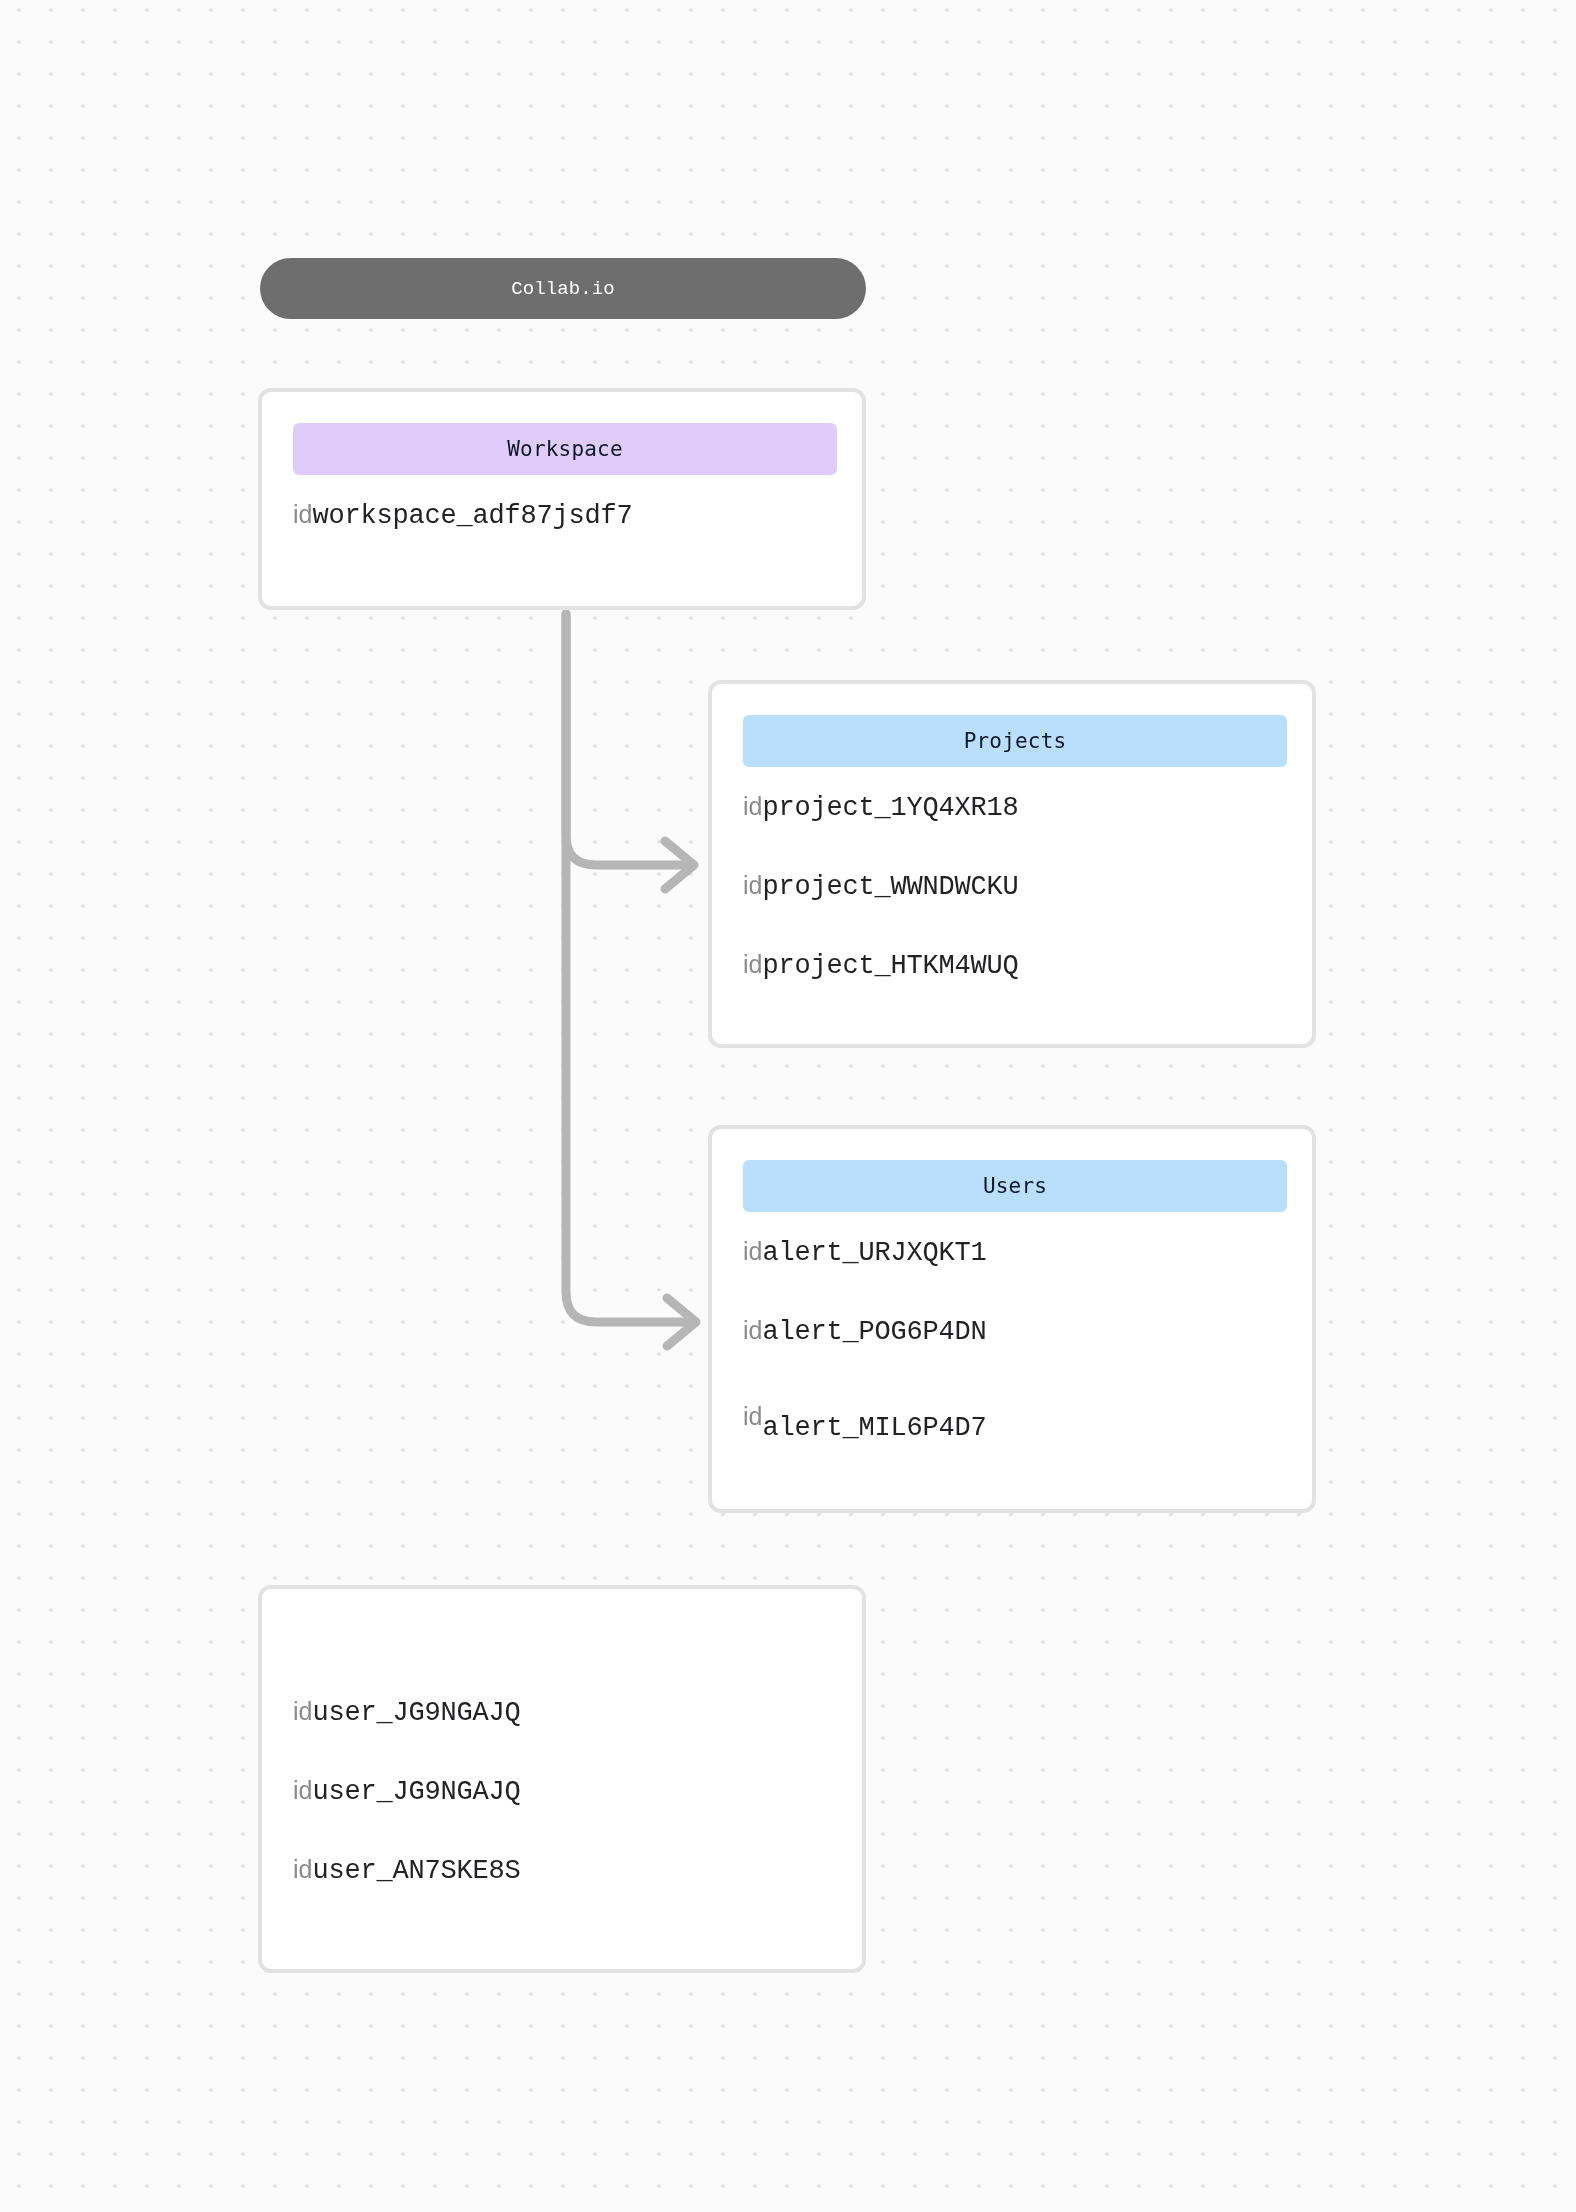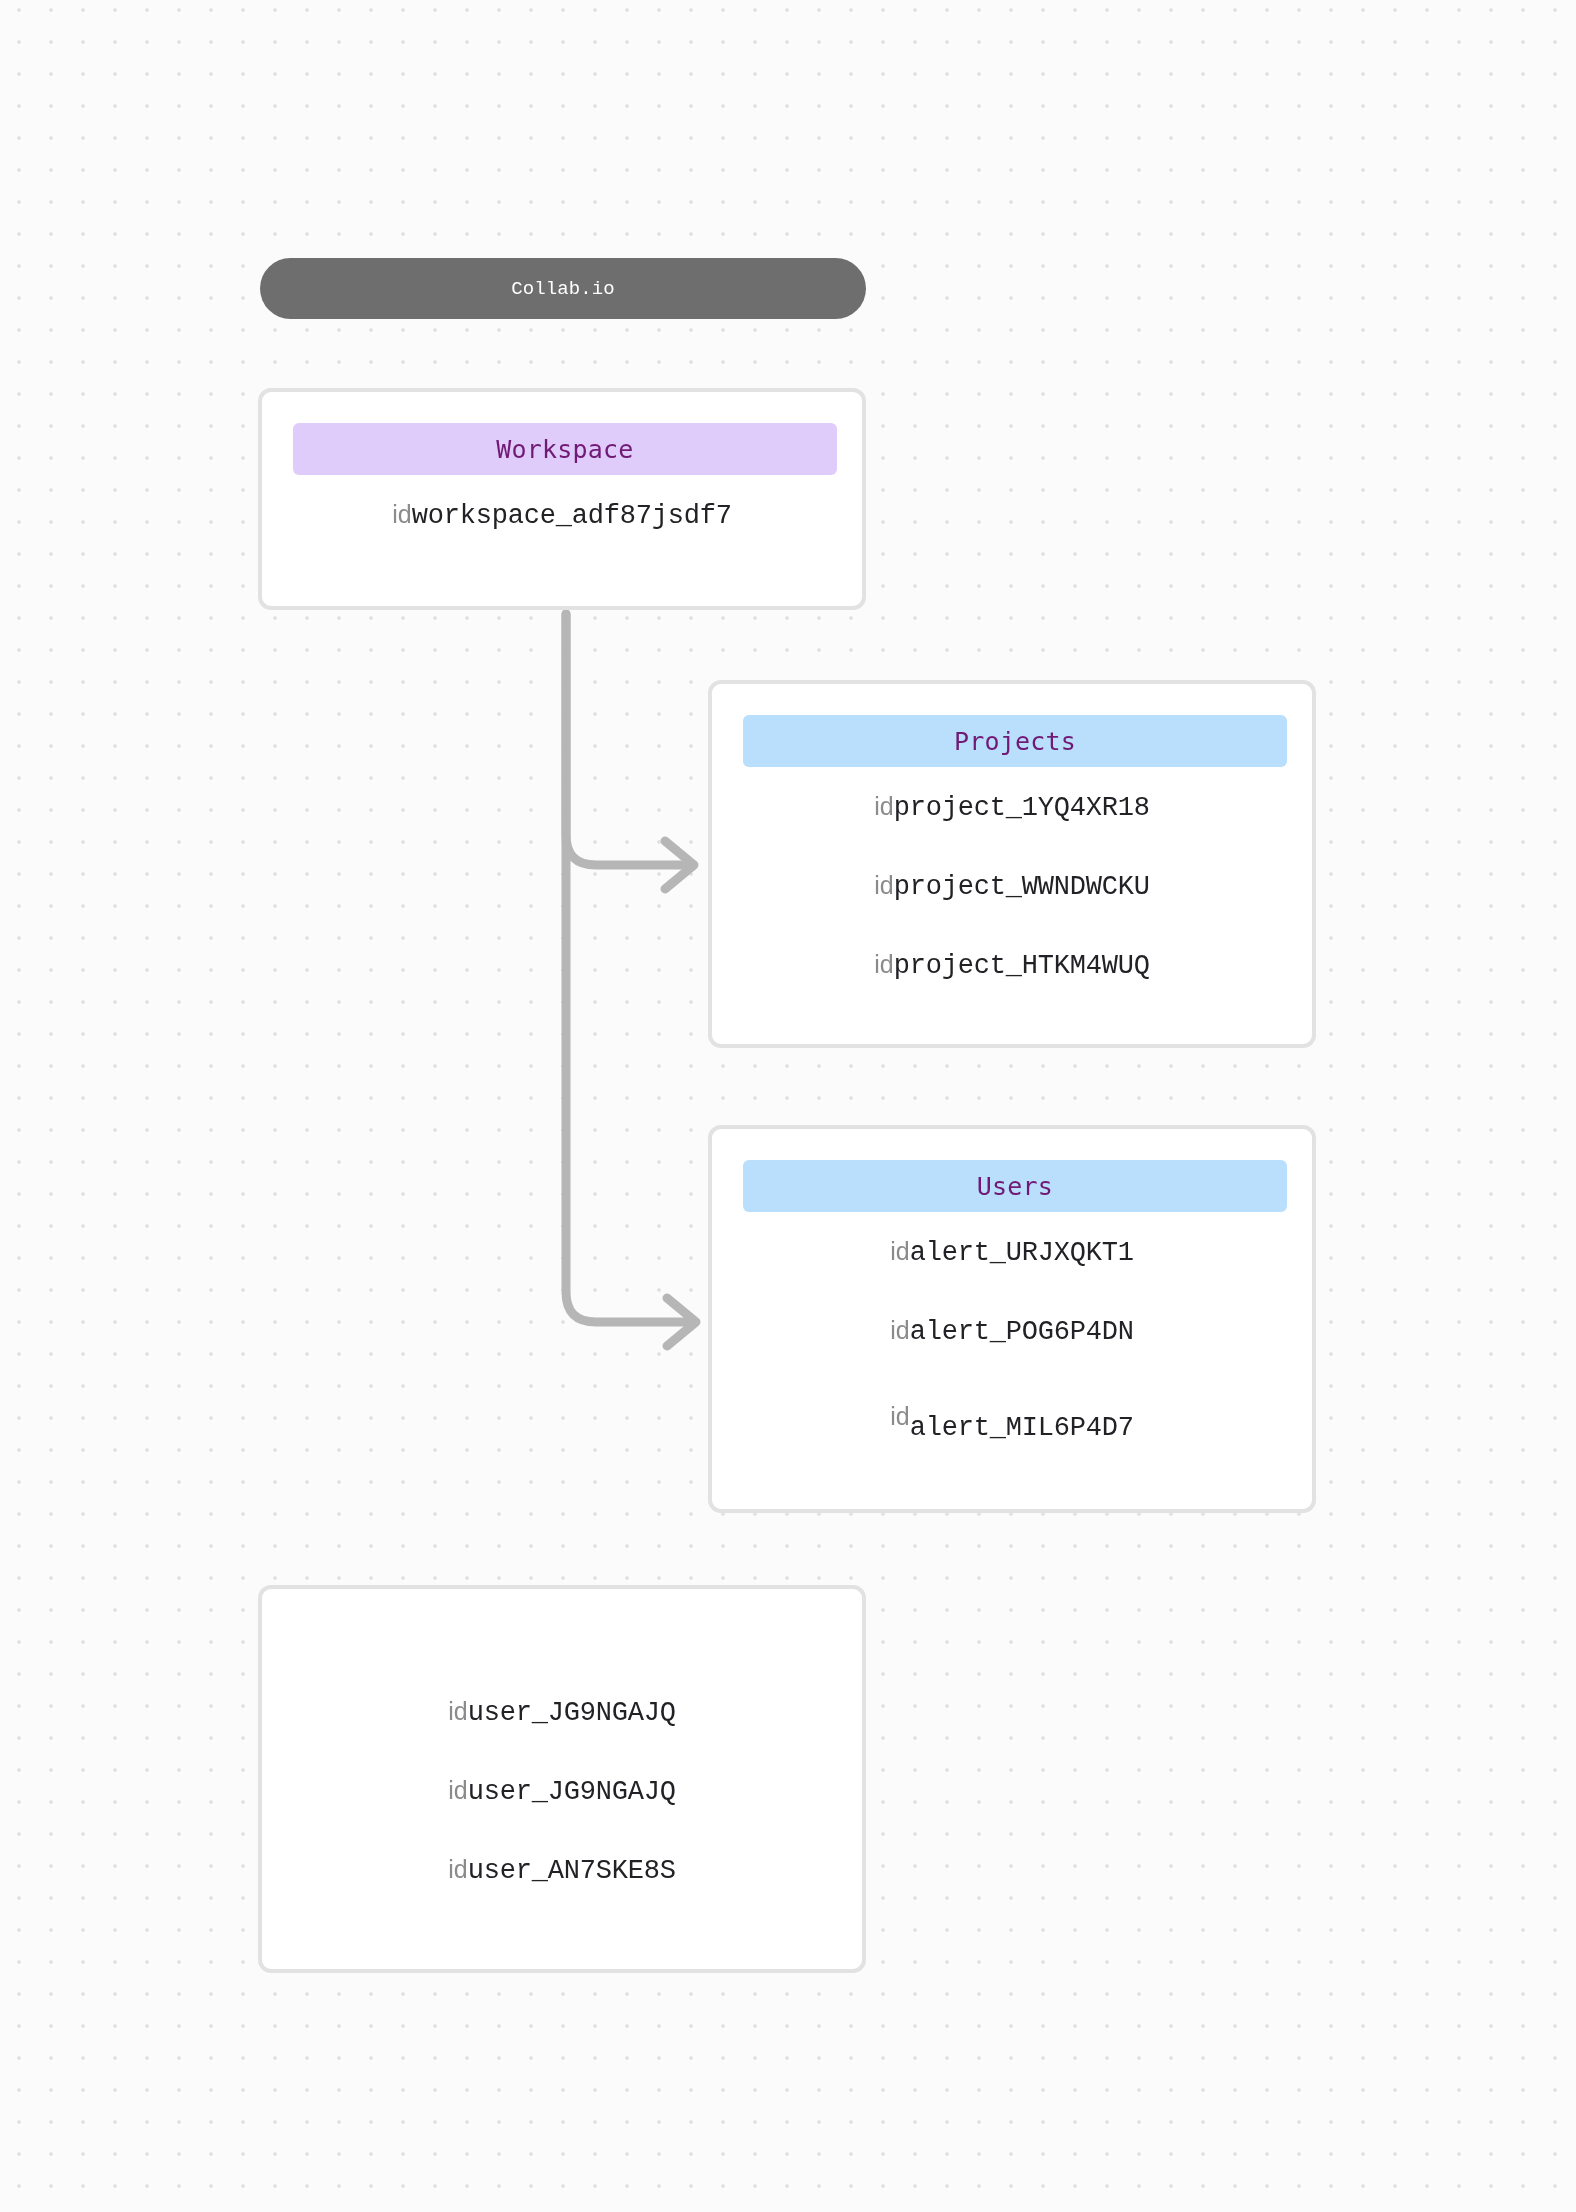--- a/index.html
+++ b/index.html
@@ -67,34 +67,34 @@
     left: 31px;
     top: 31px;
     height: 52px;
     border-radius: 6px;
     display: flex;
     align-items: center;
     justify-content: center;
   }
   .card-header-label {
     font-family: "DejaVu Sans Mono", "Liberation Mono", monospace;
-    font-size: 25px;
-    color: #701a75;
+    font-size: 21px;
+    color: #0f172a;
     letter-spacing: 0.2px;
   }
   .rows {
     position: absolute;
     left: 0;
     right: 0;
   }
   .row {
     position: relative;
     display: flex;
     align-items: baseline;
-    justify-content: center;
+    justify-content: flex-start;
     box-sizing: border-box;
   }
   .row-key {
     font-family: "Liberation Sans", sans-serif;
     font-size: 25px;
     color: #8b8b8b;
     white-space: nowrap;
   }
   .row-val {
     font-family: Liberation Mono, monospace;

